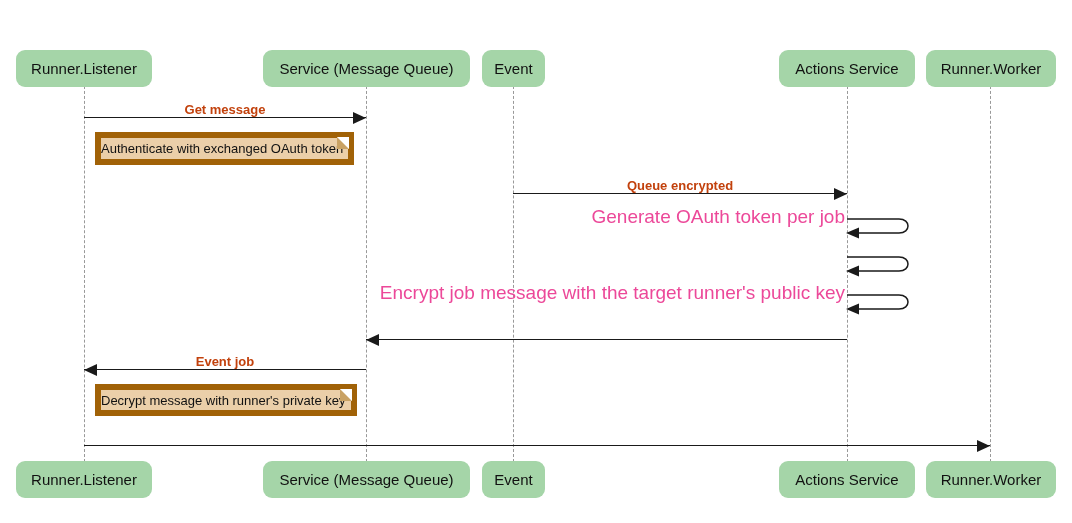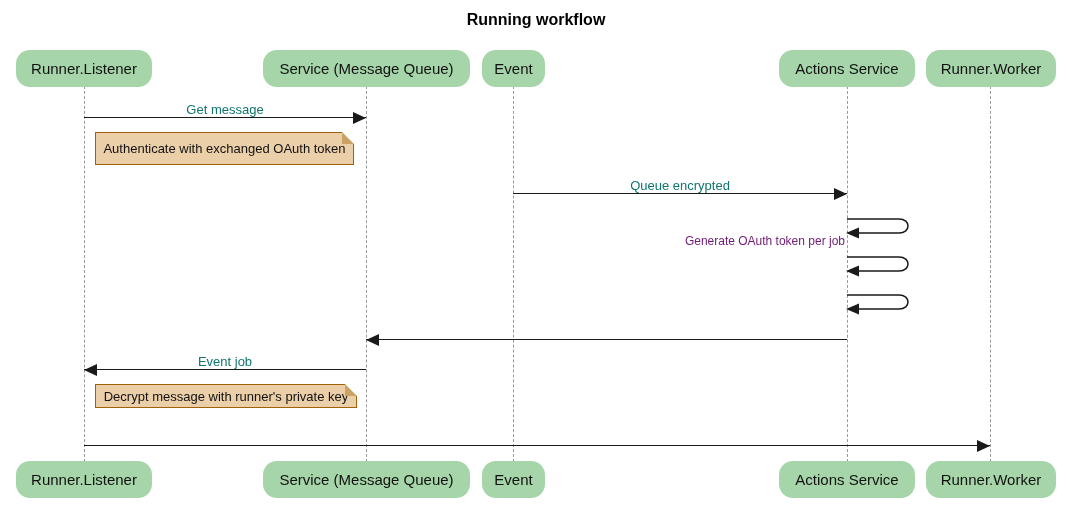--- a/index.html
+++ b/index.html
@@ -9,61 +9,60 @@
   }
   .title {
     position:absolute; top:11px; left:50%; transform:translateX(-50%);
     font-size:16px; font-weight:700; white-space:nowrap; color:#000;
   }
   .lifeline {
     position:absolute; top:86px; height:376px; width:0;
     border-left:1px dashed #999999;
   }
   .actor {
-    position:absolute; height:37px; background:#a5d5a8; border-radius:14px;
+    position:absolute; height:37px; background:#a5d5a8; border-radius:9px;
     display:flex; align-items:center; justify-content:center;
     font-size:15px; color:#111; white-space:nowrap;
   }
   .msg-label {
     position:absolute; height:16px; line-height:16px; font-size:13px;
-    white-space:nowrap; transform:translateX(-50%); color:#0f766e;
+    white-space:nowrap; transform:translateX(-50%); color:#c2410c;font-weight:bold;
   }
   .loop-label {
-    position:absolute; height:16px; line-height:16px; font-size:12px;
-    white-space:nowrap; text-align:right; color:#701a75;margin-top:24px;
+    position:absolute; height:16px; line-height:16px; font-size:19px;
+    white-space:nowrap; text-align:right; color:#ec4899;
   }
   .msg-line { position:absolute; height:0; border-top:1.5px solid #1a1a1a; }
   .arrow-r {
     position:absolute; width:0; height:0;
     border-top:6px solid transparent; border-bottom:6px solid transparent;
     border-left:13px solid #1a1a1a;
   }
   .arrow-l {
     position:absolute; width:0; height:0;
     border-top:6px solid transparent; border-bottom:6px solid transparent;
     border-right:13px solid #1a1a1a;
   }
   .note {
-    position:absolute; background:#ebcfa9; border:1px solid #a16207;
-    display:flex; align-items:center; justify-content:center;
+    position:absolute; background:#ebcfa9; border:6px solid #a16207;
+    display:flex; align-items:center; 
     font-size:13px; white-space:nowrap; box-sizing:border-box;
   }
   .note::before {
     content:""; position:absolute; top:-1px; right:-1px; width:0; height:0;
     border-style:solid; border-width:0 12px 12px 0;
     border-color:#ffffff #ffffff #c9a264 #c9a264;
   }
   .self-loop { position:absolute; }
 </style>
 </head>
 <body>
 
 <div class="diagram">
 
-  <div class="title">Running workflow</div>
 
   <div class="lifeline" style="left:83.5px;"></div>
   <div class="lifeline" style="left:365.5px;"></div>
   <div class="lifeline" style="left:512.5px;"></div>
   <div class="lifeline" style="left:846.5px;"></div>
   <div class="lifeline" style="left:989.5px;"></div>
 
   <div class="actor" style="left:16px; top:50px; width:136px;">
       <span>Runner.Listener</span>
     </div>
@@ -96,33 +95,34 @@
   <svg class="self-loop" style="left:846px; top:217px;" width="72" height="24" viewBox="0 0 72 24">
     <path d="M1,2 L53,2 C65,2 65,16 53,16 L12,16" fill="none" stroke="#1a1a1a" stroke-width="1.5"></path>
     <polygon points="0,16 13,10.5 13,21.5" fill="#1a1a1a"></polygon>
   </svg>
 
   <svg class="self-loop" style="left:846px; top:255px;" width="72" height="24" viewBox="0 0 72 24">
     <path d="M1,2 L53,2 C65,2 65,16 53,16 L12,16" fill="none" stroke="#1a1a1a" stroke-width="1.5"></path>
     <polygon points="0,16 13,10.5 13,21.5" fill="#1a1a1a"></polygon>
   </svg>
 
+  <div class="loop-label" style="right:227px; top:285px;">Encrypt job message with the target runner's public key</div>
   <svg class="self-loop" style="left:846px; top:293px;" width="72" height="24" viewBox="0 0 72 24">
     <path d="M1,2 L53,2 C65,2 65,16 53,16 L12,16" fill="none" stroke="#1a1a1a" stroke-width="1.5"></path>
     <polygon points="0,16 13,10.5 13,21.5" fill="#1a1a1a"></polygon>
   </svg>
 
   <div class="msg-line" style="left:366px; top:339px; width:481px;"></div>
   <div class="arrow-l" style="left:366px; top:334px;"></div>
 
   <div class="msg-label" style="left:225px; top:354px;">Event job</div>
   <div class="msg-line" style="left:84px; top:369px; width:282px;"></div>
   <div class="arrow-l" style="left:84px; top:364px;"></div>
 
-  <div class="note" style="left:95px; top:384px; width:262px; height:24px;">
+  <div class="note" style="left:95px; top:384px; width:262px; height:32px;">
       <span>Decrypt message with runner's private key</span>
     </div>
 
   <div class="msg-line" style="left:84px; top:445px; width:906px;"></div>
   <div class="arrow-r" style="left:977px; top:440px;"></div>
 
   <div class="actor" style="left:16px; top:461px; width:136px;">
       <span>Runner.Listener</span>
     </div>
   <div class="actor" style="left:263px; top:461px; width:207px;">

